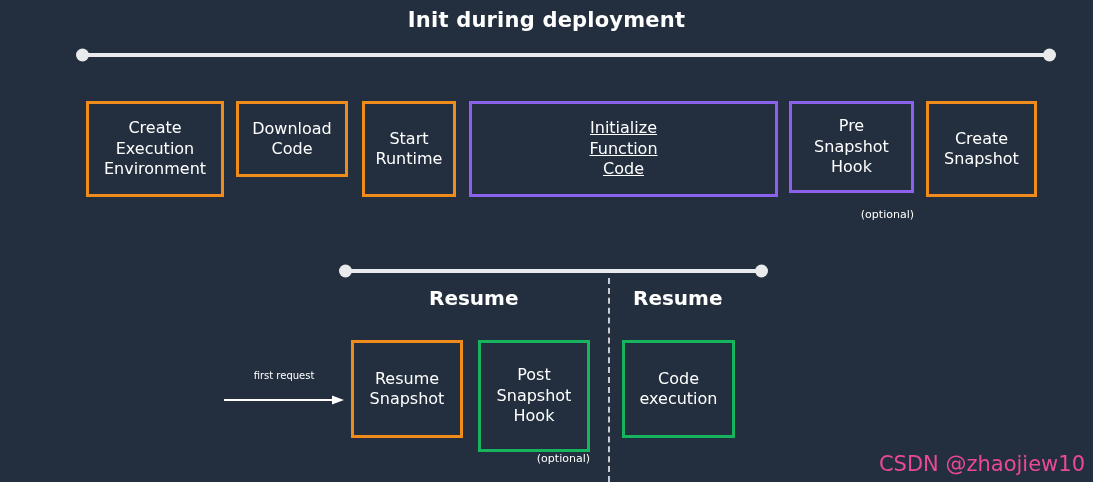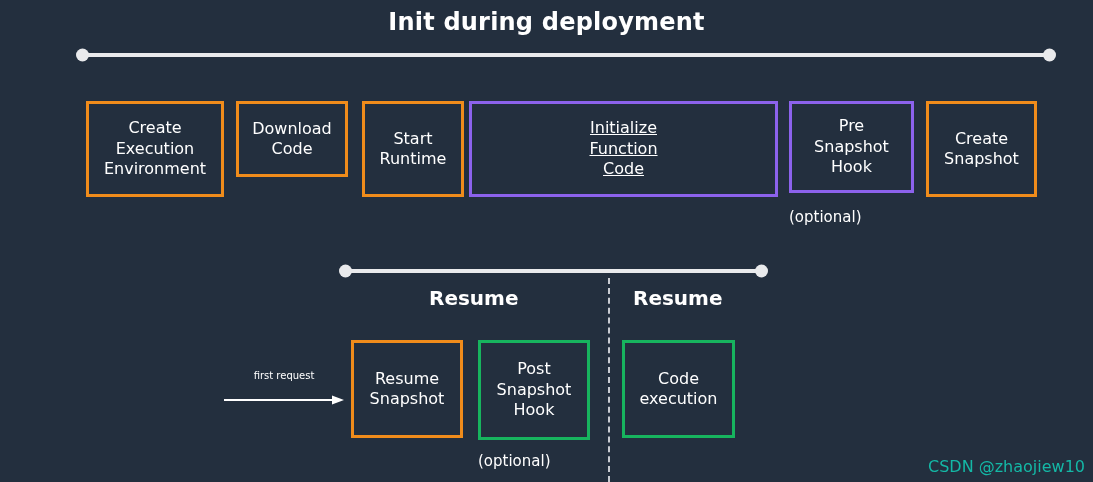--- a/index.html
+++ b/index.html
@@ -17,21 +17,21 @@
     color: #ffffff;
   }
 
   
   .diagram-title {
     position: absolute;
     left: 0;
     top: 8px;
     width: 1093px;
     text-align: center;
-    font-size: 24px;
+    font-size: 21px;
     font-weight: bold;
     color: #ffffff;
     letter-spacing: 0.2px;
   }
 
   
   .timeline {
     position: absolute;
     height: 4px;
     background: #e9eaec;
@@ -96,37 +96,37 @@
     color: #ffffff;
     padding: 2px 4px;
   }
   .step-box.orange { border-color: #f08c1b; }
   .step-box.purple { border-color: #8c62ec; }
   .step-box.green  { border-color: #17b45e; }
 
   
   #box-create-exec-env { left: 86px;  top: 101px; width: 138px; height: 96px; }
   #box-download-code   { left: 236px; top: 101px; width: 112px; height: 76px; }
-  #box-start-runtime   { left: 362px; top: 101px; width: 102px;  height: 96px; }
+  #box-start-runtime   { left: 362px; top: 101px; width: 94px;  height: 96px; }
   #box-init-func-code  { left: 469px; top: 101px; width: 309px; height: 96px; text-decoration: underline; }
   #box-pre-snap-hook   { left: 789px; top: 101px; width: 125px; height: 92px; }
   #box-create-snapshot { left: 926px; top: 101px; width: 111px; height: 96px; }
 
   
   #box-resume-snapshot { left: 351px; top: 340px; width: 112px; height: 98px; }
-  #box-post-snap-hook  { left: 478px; top: 340px; width: 112px; height: 100px; }
+  #box-post-snap-hook  { left: 478px; top: 340px; width: 112px; height: 112px; }
   #box-code-execution  { left: 622px; top: 340px; width: 113px; height: 98px; }
 
   
   .optional-caption {
     position: absolute;
-    font-size: 15px;
-    color: #ffffff;
-    white-space: nowrap;
-    text-align: left;
+    font-size: 11px;
+    color: #ffffff;
+    white-space: nowrap;
+    text-align: right;
   }
   #optional-pre  { left: 789px; top: 208px; width: 125px; }
   #optional-post { left: 478px; top: 452px; width: 112px; }
 
   
   #first-request-group {
     position: absolute;
     left: 224px;
     top: 370px;
     width: 120px;
@@ -148,22 +148,22 @@
     top: 24px;
     width: 120px;
     height: 12px;
   }
 
   
   #watermark {
     position: absolute;
     right: 8px;
     bottom: 6px;
-    font-size: 16px;
-    color: #14b8a6;
+    font-size: 21px;
+    color: #ec4899;
     white-space: nowrap;
   }
 </style>
 </head>
 <body>
 
 <div id="stage">
 
   <div class="diagram-title">Init during deployment</div>
 

